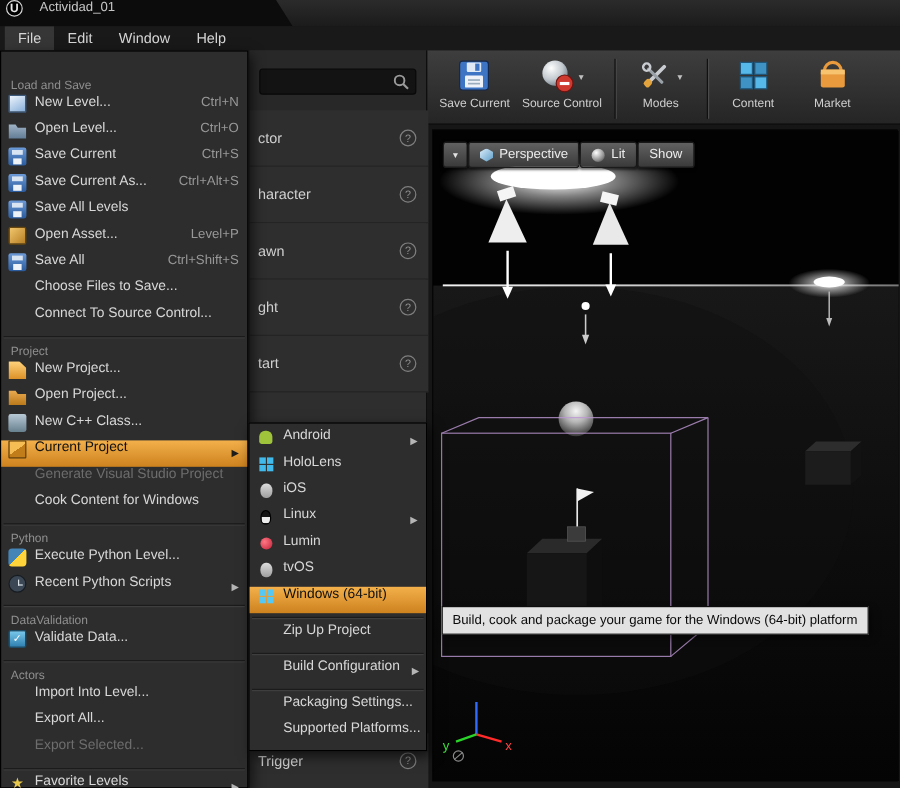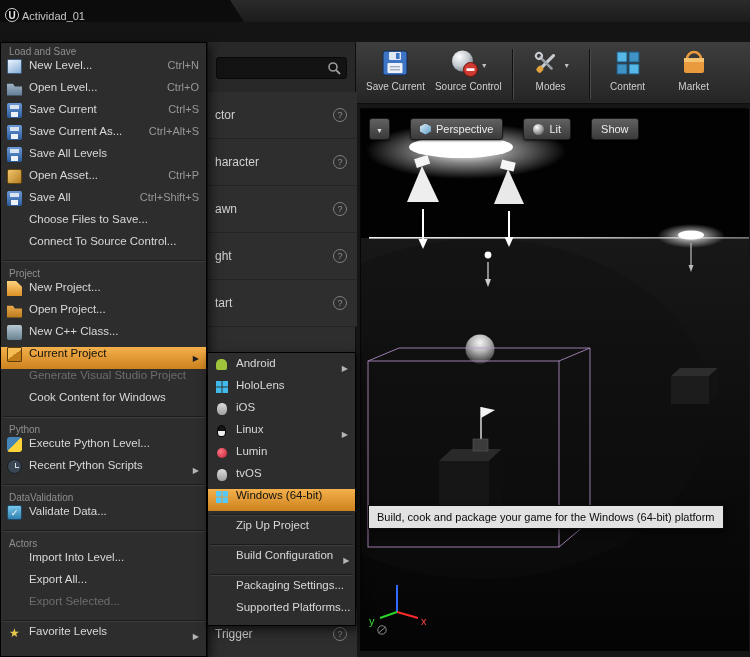--- a/index.html
+++ b/index.html
@@ -3,33 +3,33 @@
 <meta charset="utf-8">
 <style>
   *{margin:0;padding:0;box-sizing:border-box}
   html,body{background:#000}
   #root{position:relative;width:750px;height:657px;overflow:hidden;background:#141414;
         font-family:"Liberation Sans","DejaVu Sans",sans-serif;color:#ccc}
 
   
   #titlebar{position:absolute;left:0;top:0;width:750px;height:22px;background:linear-gradient(#2b2b2b,#1b1b1b)}
   #titletab{position:absolute;left:0;top:0;width:244px;height:22px;background:#0c0c0c;
-            clip-path:polygon(0 0,230px 0,244px 22px,0 22px);display:flex;align-items:flex-end;gap:3px;padding:0 12px 0 5px}
+            clip-path:polygon(0 0,230px 0,244px 22px,0 22px);display:flex;align-items:flex-start;gap:14px;padding:0 12px 0 5px}
   #ulogo{width:14px;height:14px;border-radius:50%;background:#000;border:1px solid #d5d5d5;color:#e9e9e9;
          font-size:10px;font-weight:bold;display:flex;align-items:center;justify-content:center}
   #ulogo::after{content:"U"}
   #titletext{font-size:11px;color:#c6c6c6}
 
   
   #menubar{position:absolute;left:0;top:22px;width:750px;height:20px;background:#191919;display:flex;padding-left:4px}
   .mb-item{padding:0 11px;font-size:12px;color:#d6d6d6;display:flex;align-items:center;cursor:default}
   .mb-item.active{background:#363636}
 
   
-  .menu{background:#2d2d2d;border:1px solid #000;box-shadow:3px 4px 10px rgba(0,0,0,.65);padding-top:0}
+  .menu{background:#2d2d2d;border:1px solid #000;box-shadow:3px 4px 10px rgba(0,0,0,.65);padding-top:20px}
   #filemenu{position:absolute;left:0;top:42px;width:207px;height:615px;z-index:30}
   #submenu{position:absolute;left:207px;top:352px;width:149px;height:274px;z-index:40;padding-top:4px}
   .mhead{height:16px;display:flex;align-items:center;padding:0 8px;color:#8f8f8f;font-size:10px;white-space:nowrap}
   .msep{height:8px;position:relative}
   .msep::after{content:"";position:absolute;left:2px;right:2px;top:3px;height:1px;background:#1b1b1b;box-shadow:0 1px 0 #3e3e3e}
   .mrow{height:22px;display:flex;align-items:flex-start;padding:0 7px 0 6px;white-space:nowrap}
   .mrow.hl{background:linear-gradient(#f3b04b,#cd821e)}
   .mic{width:15px;height:15px;margin-right:7px;flex:none;position:relative;display:flex;align-items:center;justify-content:center}
   .mlb{font-size:11.5px;color:#d8d8d8}
   .mrow.hl .mlb{color:#101010}
@@ -85,21 +85,21 @@
   .tbtn{display:flex;flex-direction:column;align-items:center;gap:2px;min-width:56px}
   .ticonrow{display:flex;align-items:center;height:32px}
   .tbtn svg{width:30px;height:30px}
   .tlabel{font-size:10px;color:#cfcfcf;white-space:nowrap}
   .tcaret{margin-left:2px}
   .tcaret::after{content:"▼";font-size:7px;color:#c0c0c0}
   .tsep{width:1px;height:50px;background:#111;box-shadow:1px 0 0 #4a4a4a;margin-top:2px}
 
   #viewport{position:absolute;left:4px;top:66px;width:388px;height:543px;background:#000;border:1px solid #060606}
   #scene{position:absolute;left:0;top:0}
-  .vp-controls{position:absolute;left:8px;top:9px;display:flex;gap:20px;z-index:2}
+  .vp-controls{position:absolute;left:8px;top:9px;display:flex;gap:0;z-index:2}
   .vbtn{height:22px;display:flex;align-items:center;gap:5px;padding:0 9px;border-radius:3px;
         background:linear-gradient(#616161,#3a3a3a);border:1px solid #1b1b1b;color:#ececec;font-size:11px;
         box-shadow:0 1px 2px rgba(0,0,0,.55);white-space:nowrap}
   .vbtn-sm{padding:0 6px}
   .caret::after{content:"▼";font-size:7px;color:#e2e2e2}
   .persp-ic{width:11px;height:11px;background:linear-gradient(135deg,#d9ecf8,#5b9cc8);
             clip-path:polygon(50% 0,100% 28%,100% 72%,50% 100%,0 72%,0 28%)}
   .lit-ic{width:11px;height:11px;border-radius:50%;background:radial-gradient(circle at 35% 30%,#fff,#909090 60%,#303030)}
 
   
@@ -111,20 +111,26 @@
 
 <div id="root">
 
   <div id="titlebar">
     <div id="titletab">
       <span id="ulogo"></span>
       <span id="titletext">Actividad_01</span>
     </div>
   </div>
 
+  <div id="menubar">
+    <div class="mb-item active">File</div>
+    <div class="mb-item">Edit</div>
+    <div class="mb-item">Window</div>
+    <div class="mb-item">Help</div>
+  </div>
 
   <div id="panel">
     <div id="searchrow">
       <div id="searchbox">
         <input placeholder="" style="">
         <svg width="14" height="14" viewBox="0 0 14 14">
           <circle cx="6" cy="6" r="4" fill="none" stroke="#9a9a9a" stroke-width="1.6"></circle>
           <line x1="9" y1="9" x2="13" y2="13" stroke="#9a9a9a" stroke-width="1.8"></line>
         </svg>
       </div>
@@ -358,21 +364,21 @@
       <span class="mlb">Save Current As...</span>
       <span class="msc">Ctrl+Alt+S</span>
     </div>
     <div class="mrow">
       <span class="mic ic-floppy"></span>
       <span class="mlb">Save All Levels</span>
     </div>
     <div class="mrow">
       <span class="mic ic-asset"></span>
       <span class="mlb">Open Asset...</span>
-      <span class="msc">Ctrl+P</span>
+      <span class="msc">Level+P</span>
     </div>
     <div class="mrow">
       <span class="mic ic-floppy"></span>
       <span class="mlb">Save All</span>
       <span class="msc">Ctrl+Shift+S</span>
     </div>
     <div class="mrow">
       <span class="mic"></span>
       <span class="mlb">Choose Files to Save...</span>
     </div>

